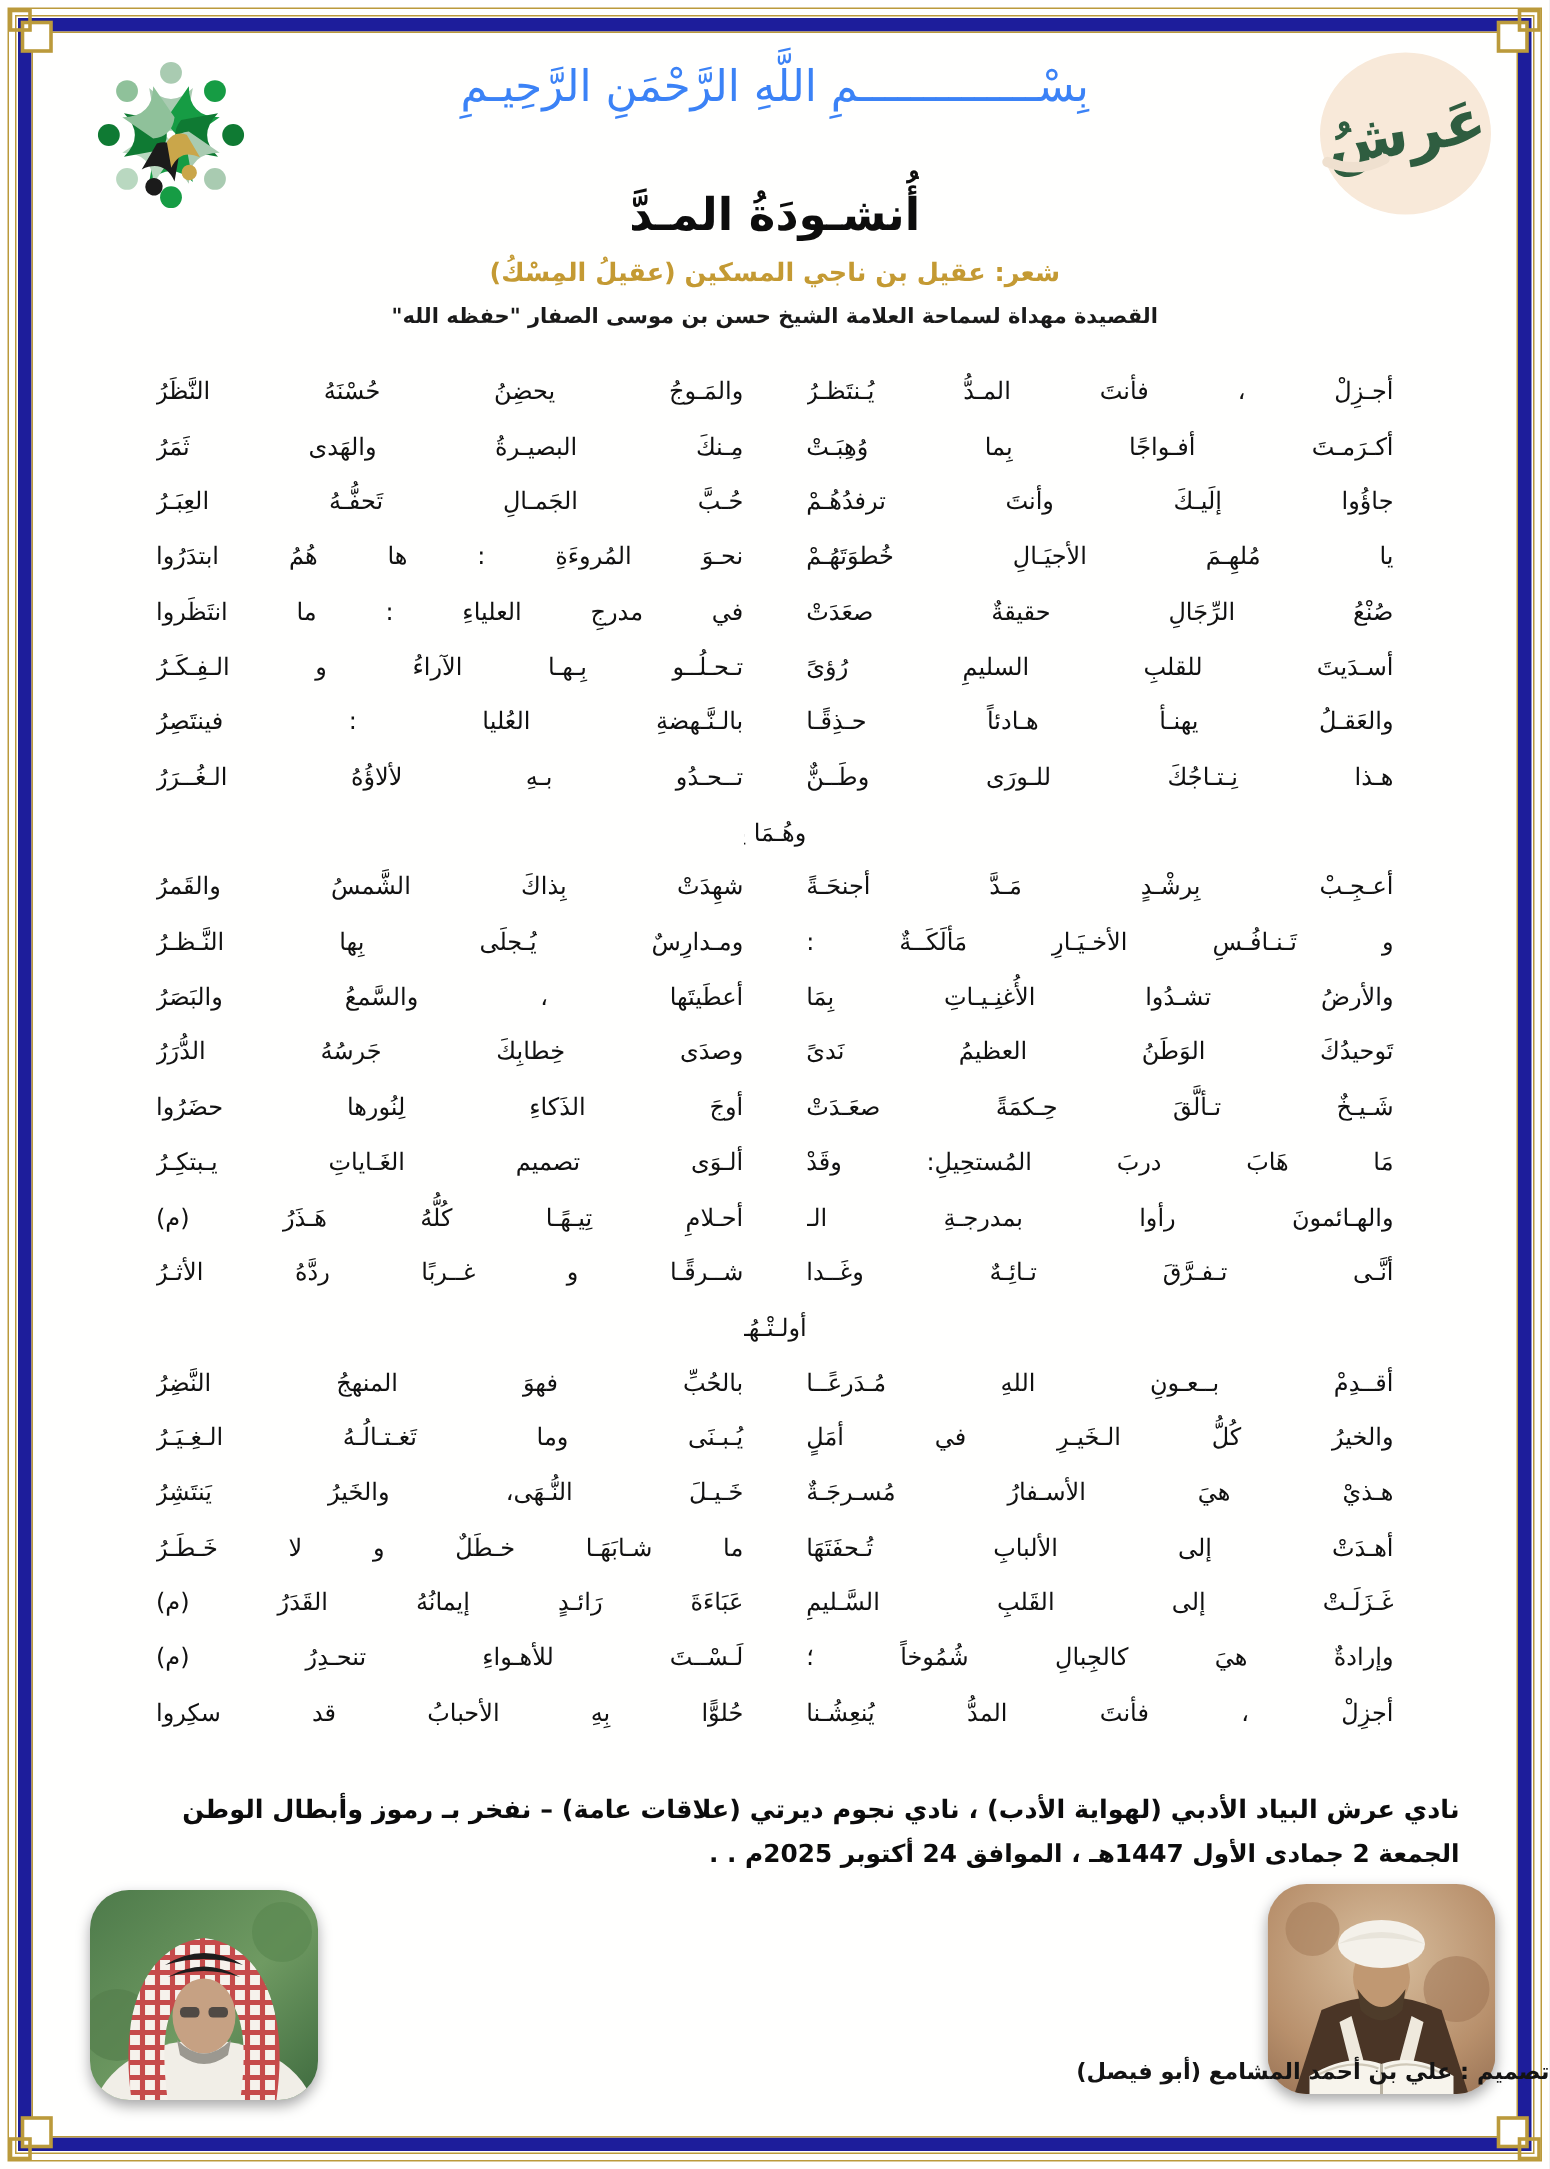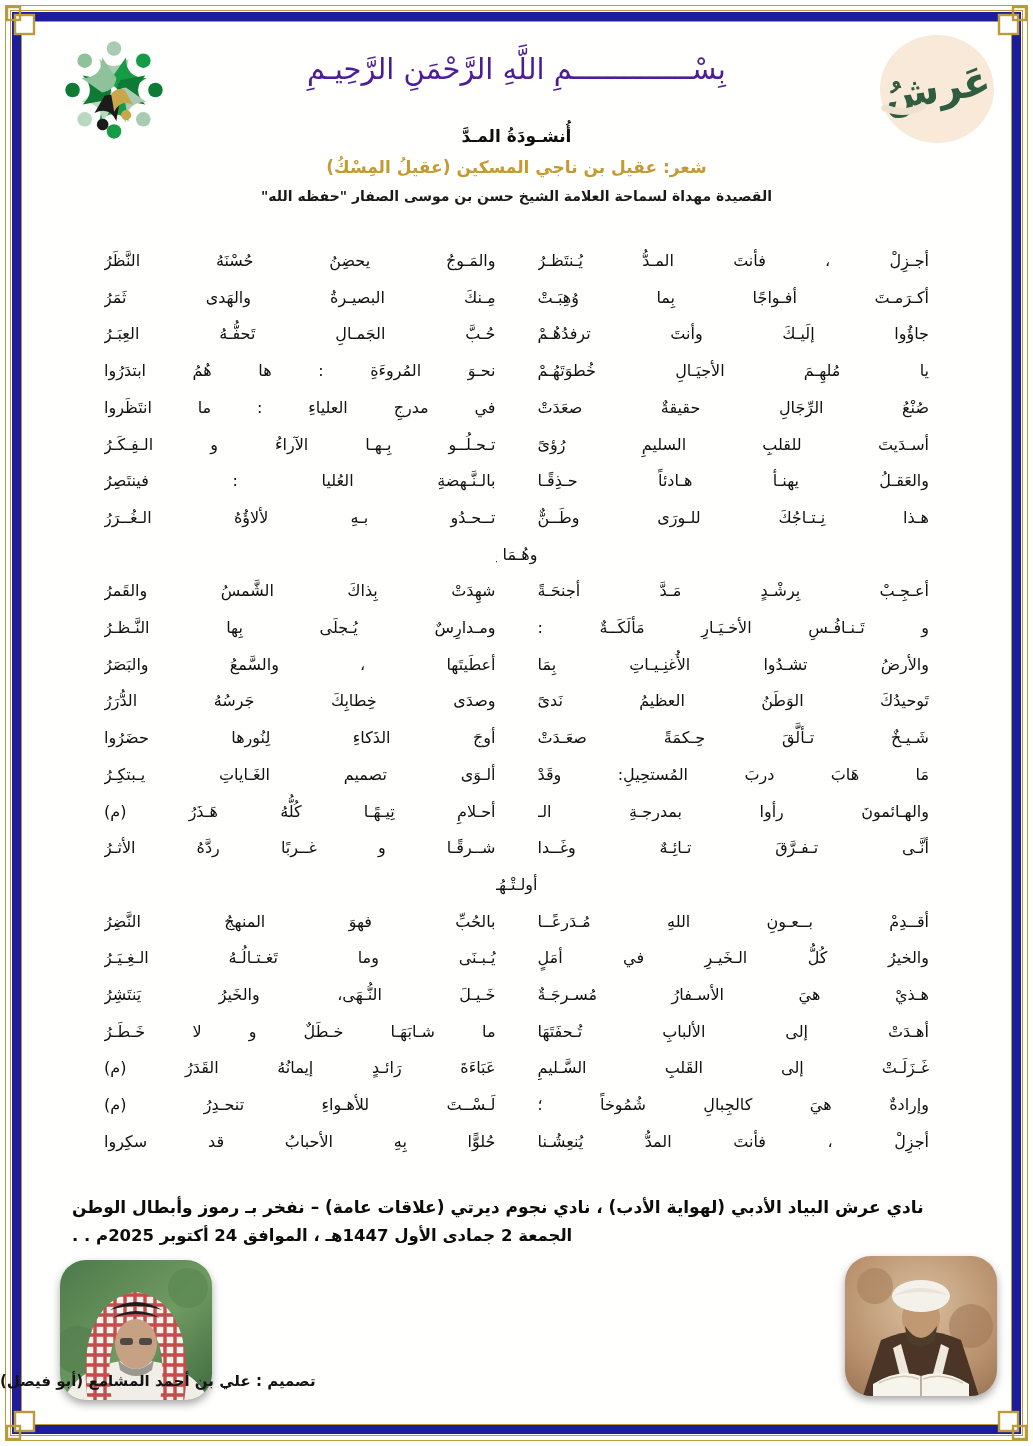--- a/index.html
+++ b/index.html
@@ -15,41 +15,41 @@
   .border-band::after{content:"";position:absolute;inset:0;border:1px solid #bb9a3b;}
   .knot{position:absolute;width:40px;height:40px;z-index:3;}
   .knot.tl{top:3px;left:3px;}
   .knot.tr{top:3px;right:3px;transform:scaleX(-1);}
   .knot.bl{bottom:3px;left:3px;transform:scaleY(-1);}
   .knot.br{bottom:3px;right:3px;transform:scale(-1,-1);}
   
   .logo-left{position:absolute;top:34px;left:58px;width:112px;height:110px;}
   .logo-right{position:absolute;top:32px;right:36px;width:126px;height:114px;}
   .bismillah{
-    position:absolute;top:52px;left:280px;right:280px;text-align:center;
-    font-size:29px;font-weight:500;letter-spacing:-1px;direction:rtl;color:#4c1d95;
+    position:absolute;top:40px;left:280px;right:280px;text-align:center;
+    font-size:29px;font-weight:500;letter-spacing:-1px;direction:rtl;color:#3b82f6;
   }
   .titles{position:absolute;top:126px;left:0;right:0;text-align:center;direction:rtl;}
-  .title{margin:0;font-size:17px;font-weight:bold;color:#0d0d0d;}
+  .title{margin:0;font-size:30px;font-weight:bold;color:#0d0d0d;}
   .author{margin-top:11px;font-size:17px;font-weight:bold;color:#c49a33;}
   .dedication{margin-top:11px;font-size:14px;font-weight:bold;color:#1a1a1a;}
   
   .poem{position:absolute;top:243px;right:104px;left:104px;direction:rtl;}
   .verse-row{display:grid;grid-template-columns:1fr 42px 1fr;line-height:36.7px;}
   .hemi{
     font-size:16px;font-weight:400;white-space:nowrap;overflow:hidden;
     text-align:justify;text-align-last:justify;
   }
   .gap{}
   
-  .footer{position:absolute;top:1197px;left:72px;right:60px;text-align:left;direction:rtl;}
+  .footer{position:absolute;top:1197px;left:60px;right:60px;text-align:right;direction:rtl;}
   .clubs{font-size:17px;font-weight:bold;color:#0c0c0c;}
   .dateline{margin-top:9px;font-size:16.5px;font-weight:bold;color:#0c0c0c;}
   .designer{
-    position:absolute;top:1372px;left:0;right:0;text-align:left;direction:rtl;
+    position:absolute;top:1372px;left:0;right:0;text-align:right;direction:rtl;
     font-size:15px;font-weight:bold;color:#141414;
   }
   .photo{
     position:absolute;width:152px;height:140px;border-radius:26px;overflow:hidden;
     box-shadow:0 4px 9px rgba(0,0,0,.35),0 0 0 4px #ffffff;background:#ddd;
   }
   .photo.left{left:60px;top:1260px;}
   .photo.right{right:36px;top:1256px;}
   .photo svg{display:block;width:100%;height:100%;}
 </style>

